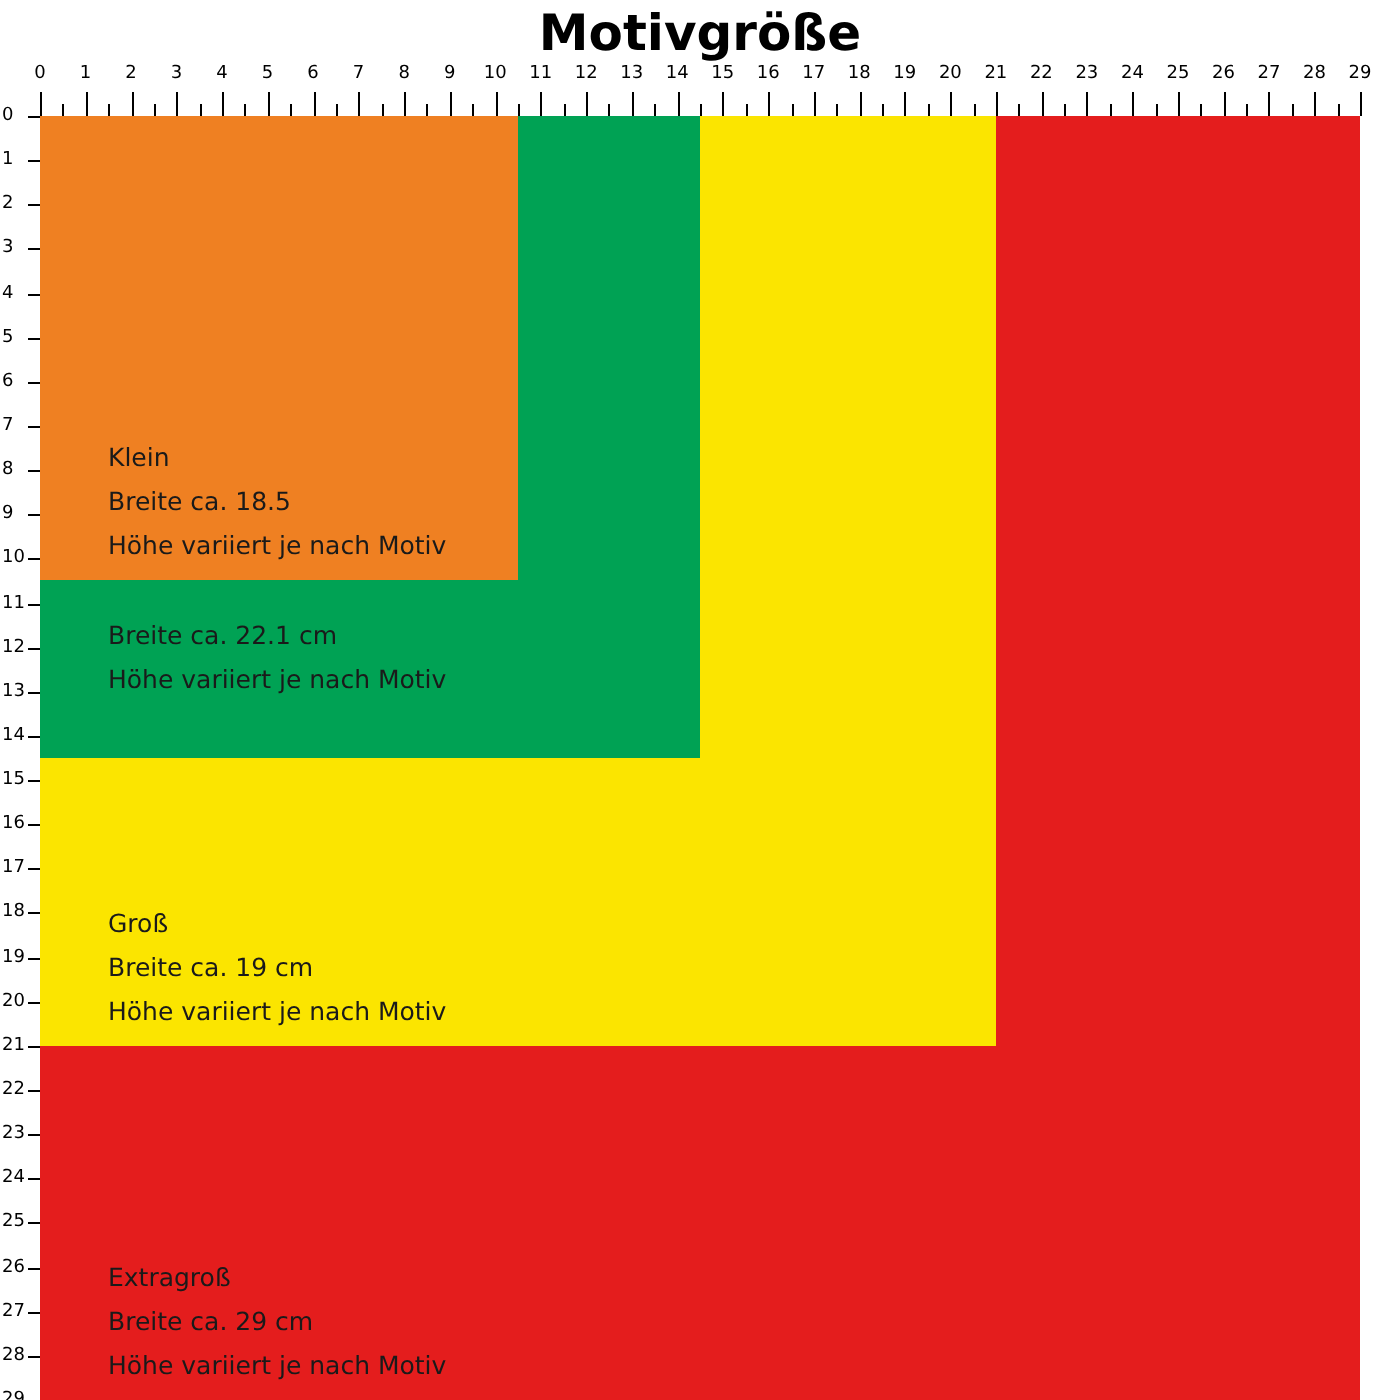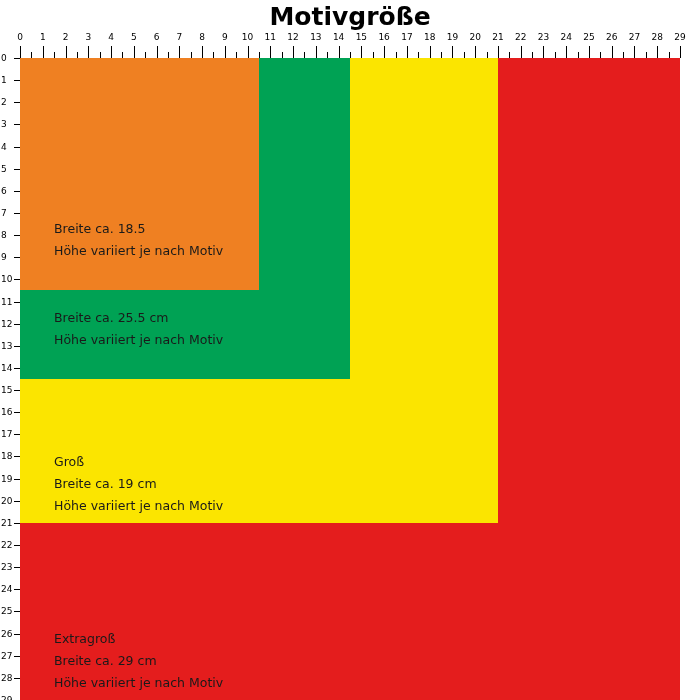--- a/index.html
+++ b/index.html
@@ -298,23 +298,24 @@
         <span class="ln">Höhe variiert je nach Motiv</span>
       </div>
       <div class="block" style="width: 477.931px; height: 464.897px; background: rgb(251, 229, 0); z-index: 2;"></div>
       <div class="caption" style="left: 34px; top: 392.897px; z-index: 25;">
         <span class="ln">Groß</span>
         <span class="ln">Breite ca. 19 cm</span>
         <span class="ln">Höhe variiert je nach Motiv</span>
       </div>
       <div class="block" style="width: 330px; height: 321px; background: rgb(0, 162, 84); z-index: 3;"></div>
       <div class="caption" style="left: 34px; top: 249px; z-index: 35;">
-        <span class="ln">Breite ca. 25.5 cm</span>
+        <span class="ln">Breite ca. 22.1 cm</span>
         <span class="ln">Höhe variiert je nach Motiv</span>
       </div>
       <div class="block" style="width: 238.966px; height: 232.448px; background: rgb(239, 128, 34); z-index: 4;"></div>
       <div class="caption" style="left: 34px; top: 160.448px; z-index: 45;">
+        <span class="ln">Klein</span>
         <span class="ln">Breite ca. 18.5</span>
         <span class="ln">Höhe variiert je nach Motiv</span>
       </div>
     </div>
 
 </div>
 
 </body></html>

